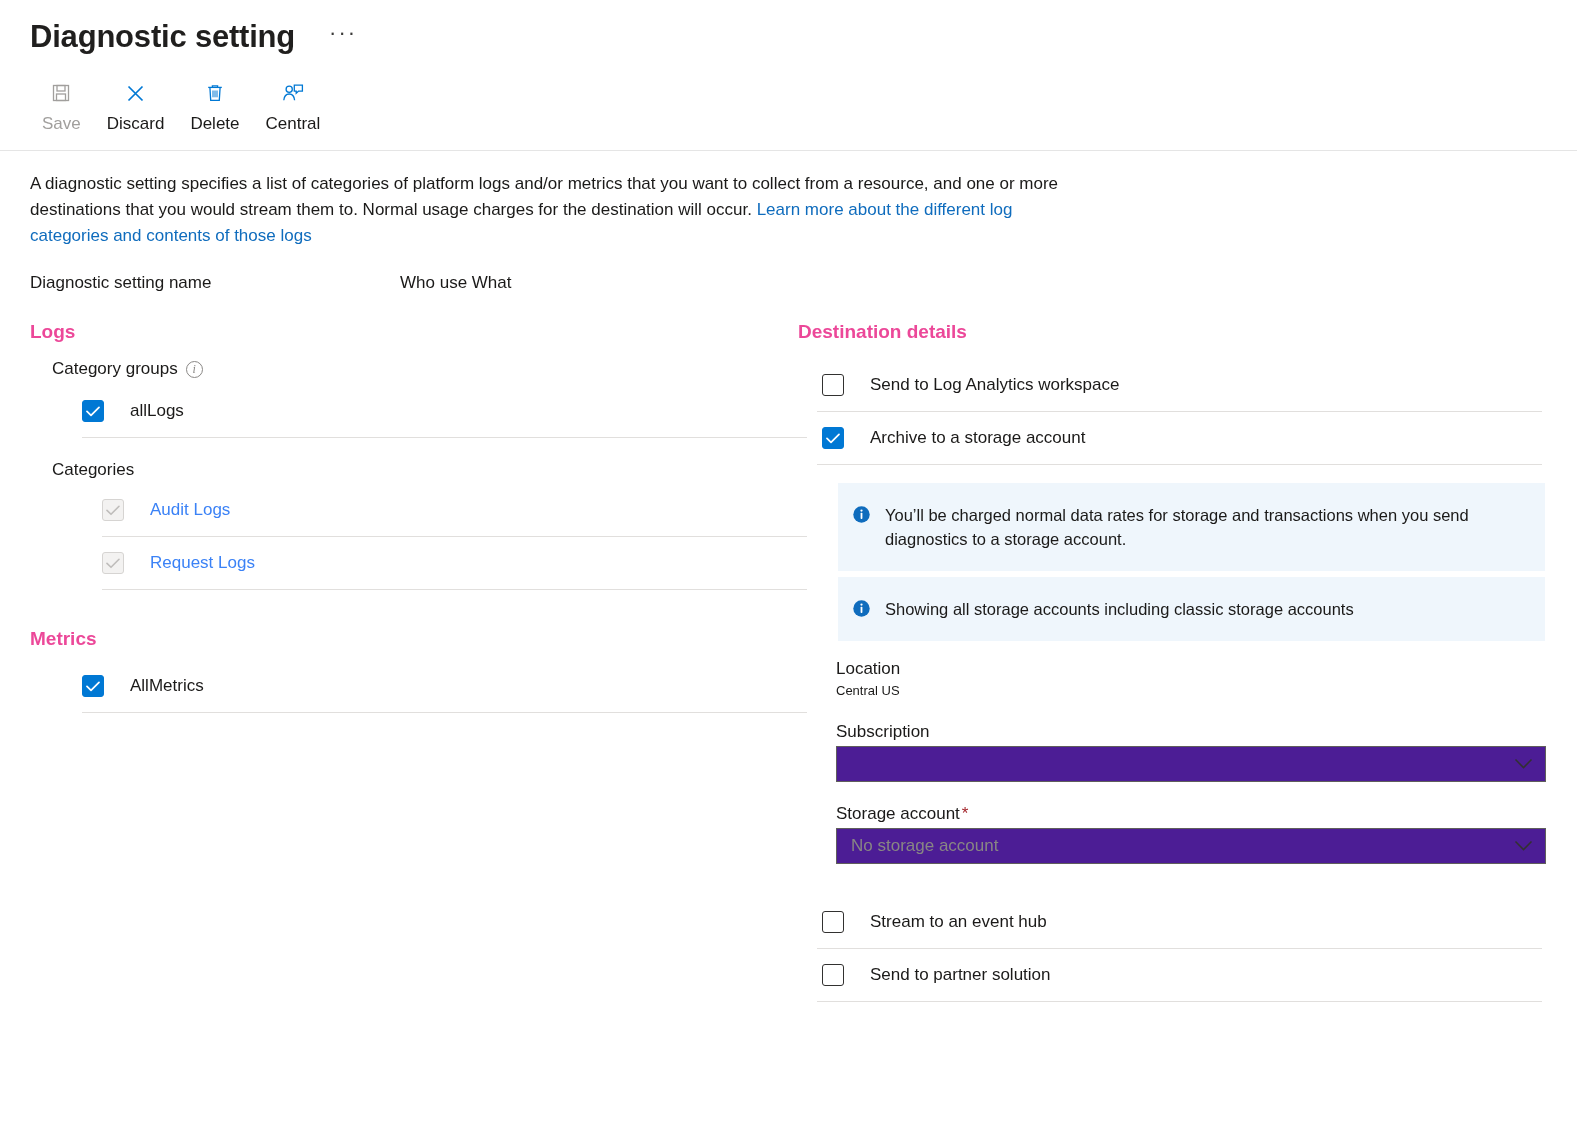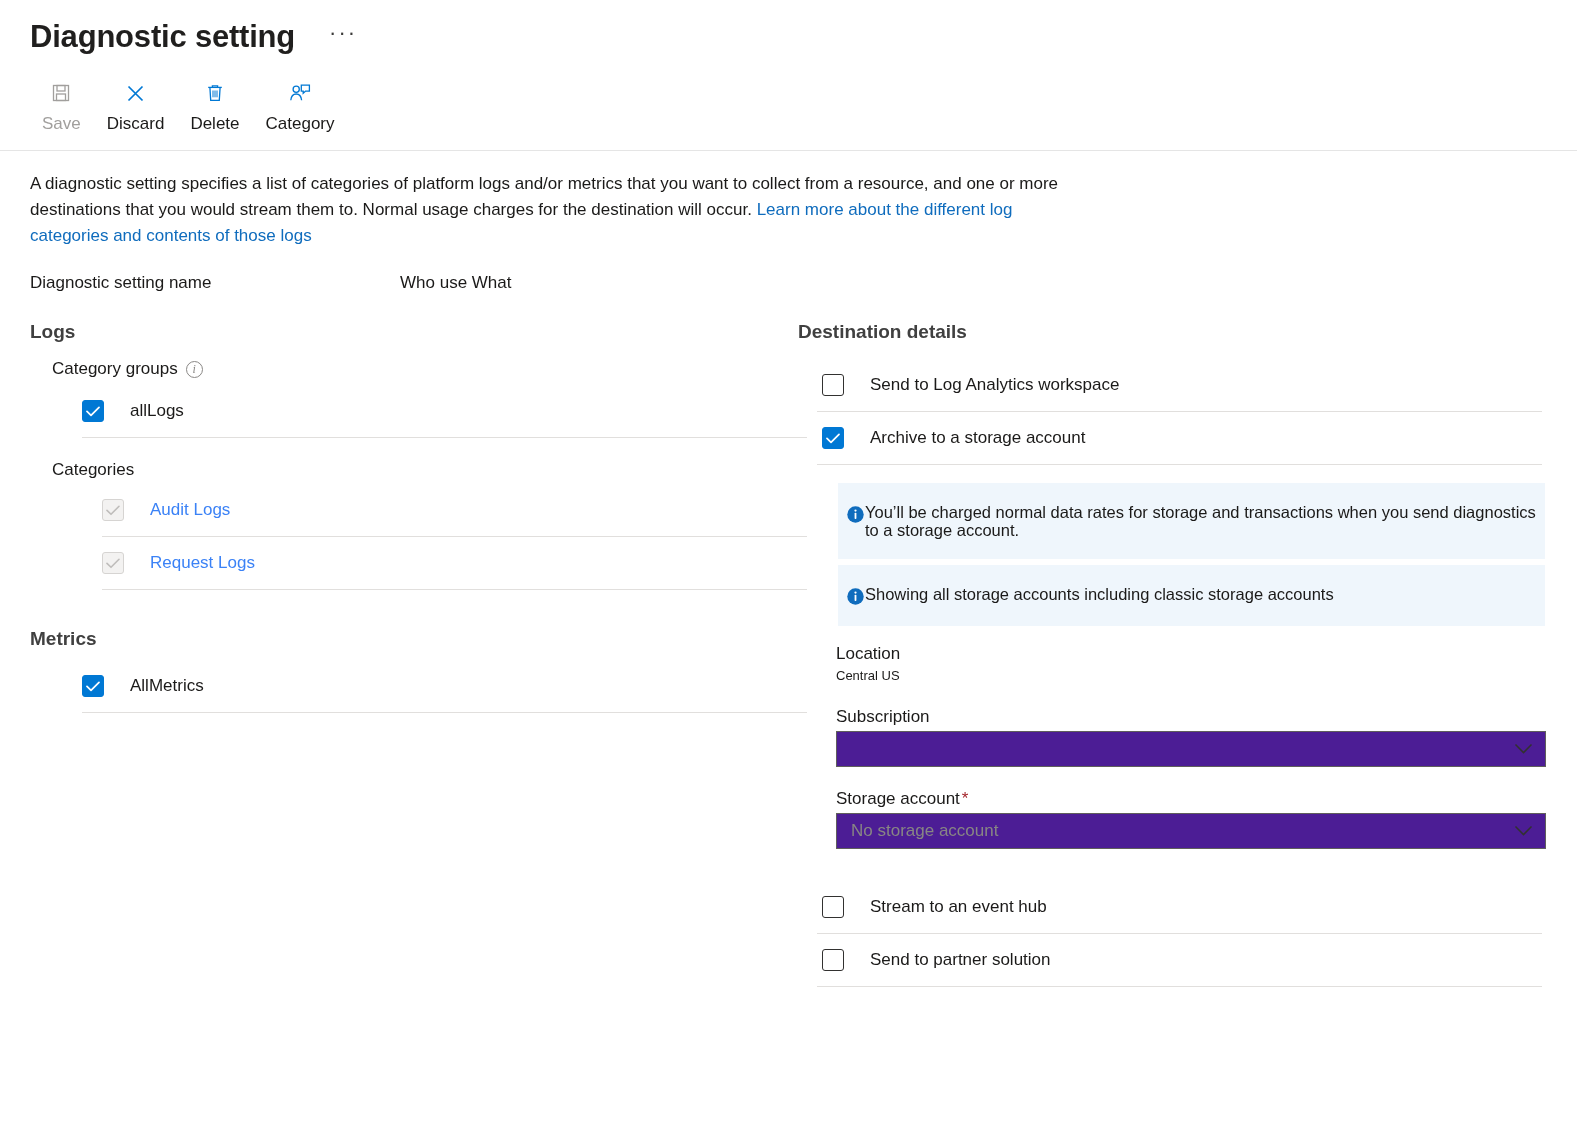--- a/index.html
+++ b/index.html
@@ -90,21 +90,21 @@
     display: flex;
     padding: 28px 0 0 0;
     align-items: flex-start;
   }
   .col-left  { width: 790px; padding-left: 30px; }
   .col-right { width: 787px; padding-left: 0px; }
 
   .section-head {
     font-size: 19px;
     font-weight: 600;
-    color: #404040;
+    color: #ec4899;
     margin: 0 0 16px 0;
   }
   .sub-head {
     font-size: 17px;
     color: #1b1a19;
     display: flex;
     align-items: center;
     gap: 8px;
     margin: 0 0 6px 22px;
   }
@@ -156,25 +156,26 @@
   .check-label.muted { color: #3b82f6; }
 
   .divider { height: 1px; background: #e1dfdd; }
   .divider.left  { margin-left: 52px; width: 725px; }
   .divider.left2 { margin-left: 72px; width: 705px; }
   .divider.right { margin-left: 27px; width: 725px; }
 
   .banner {
     background: #eff6fc;
     display: flex;
-    padding: 20px 8px;
+    gap: 14px;
+    padding: 20px 14px;
     margin-left: 48px;
     width: 707px;
     font-size: 16.5px;
-    line-height: 18px;
+    line-height: 24px;
     color: #1b1a19;
   }
   .banner + .banner { margin-top: 6px; }
   .banner .bico {
     flex: 0 0 auto;
     width: 19px; height: 19px;
     margin-top: 2px;
   }
 
   .field-block { margin-left: 46px; width: 710px; }
@@ -245,21 +246,21 @@
   </div>
 
   <div class="cmd">
     <span class="ico">
       <svg width="22" height="20" viewBox="0 0 22 20" fill="none">
         <circle cx="7.2" cy="6.3" r="3.1" stroke="#0078d4" stroke-width="1.3"></circle>
         <path d="M1.8 17.2 C2.2 13.1 4.4 11 7.2 11 C10 11 12.2 13.1 12.6 17.2" stroke="#0078d4" stroke-width="1.3"></path>
         <path d="M12.3 2.2 H20.4 V8.1 H16.6 L14.2 10.3 V8.1 H12.3 Z" stroke="#0078d4" stroke-width="1.3" fill="#ffffff"></path>
       </svg>
     </span>
-    <span>Category</span>
+    <span>Central</span>
   </div>
 </div>
 
 <div class="desc">
   <span>A diagnostic setting specifies a list of categories of platform logs and/or metrics that you want to collect from a resource, and one or more destinations that you would stream them to. Normal usage charges for the destination will occur. </span><a href="#">Learn more about the different log categories and contents of those logs</a>
 </div>
 
 <div class="name-row">
   <div class="name-label">Diagnostic setting name</div>
   <div class="name-value">Who use What</div>

